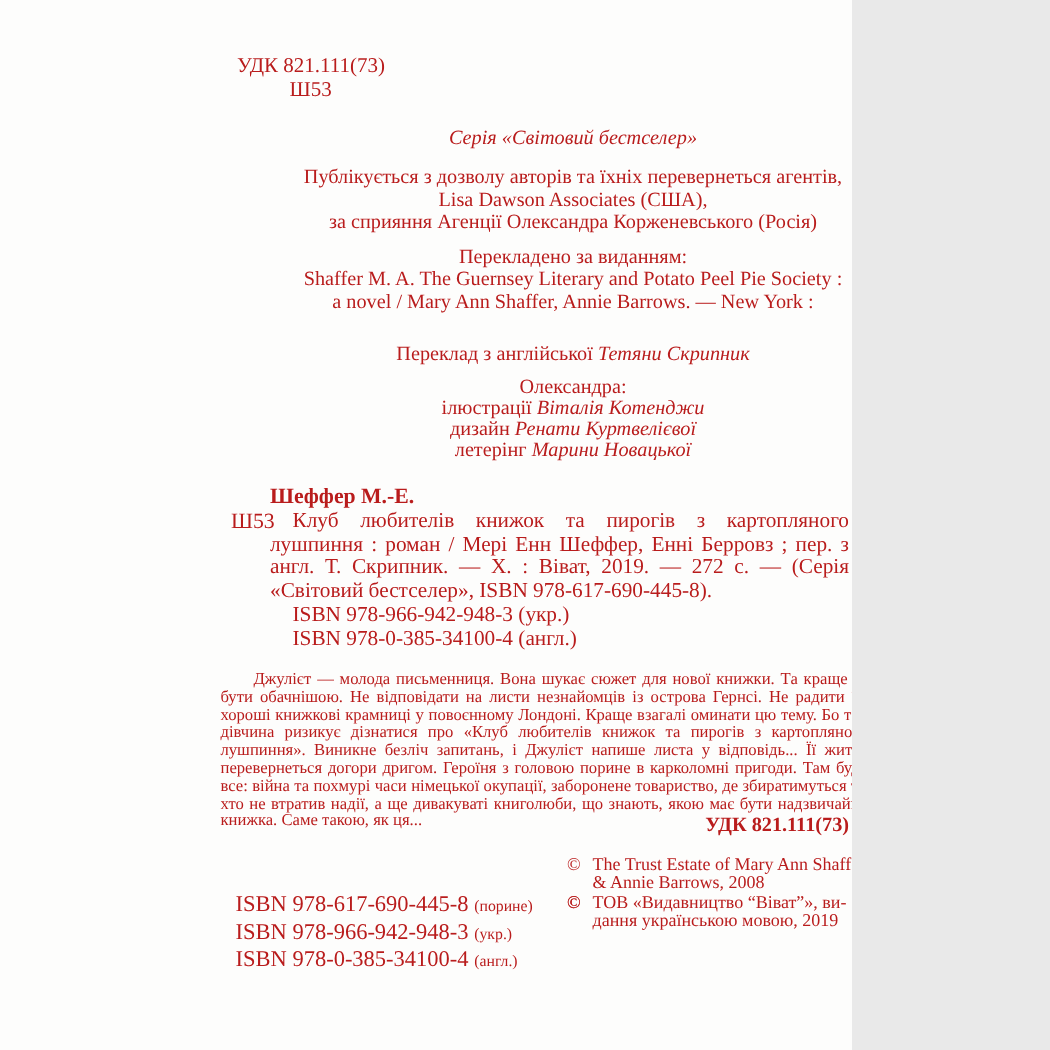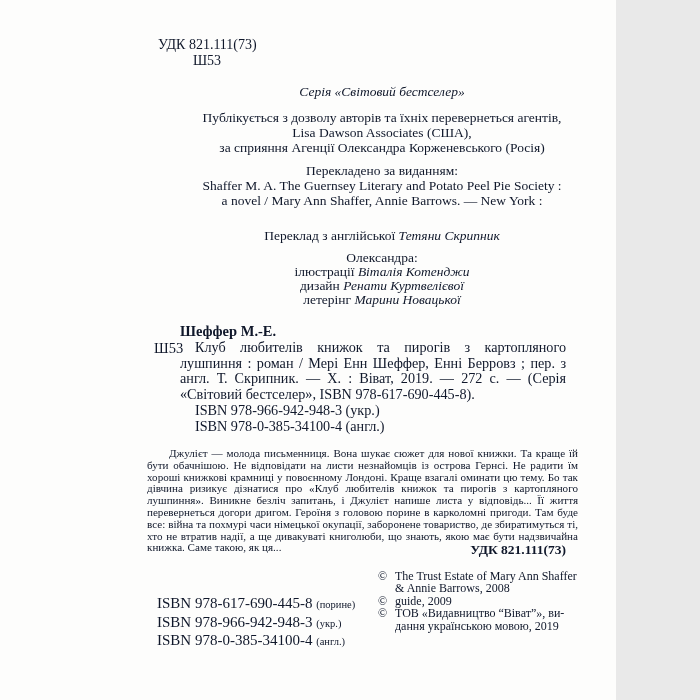--- a/index.html
+++ b/index.html
@@ -2,24 +2,24 @@
 <html><head>
 <meta charset="utf-8">
 <style>
   html, body {
     margin: 0;
     padding: 0;
     background: #e9e9e9;
   }
   .page {
     position: relative;
-    width: 616px;
+    width: 568px;
     height: 700px;
     background: #fdfdfc;
-    color: #0f172a;
+    color: #b91c1c;
     font-family: "Liberation Serif", "DejaVu Serif", serif;
     overflow: hidden;
   }
   .abs { position: absolute; }
   .center-line { left: 16px; width: 700px; text-align: center; padding-left: 16px; }
   .it { font-style: italic; text-align: right; }
 
   
   .udc-top { left: 158px; top: 36px; font-size: 14px; line-height: 17px; }
   .udc-code { left: 193px; top: 53px; font-size: 14px; }
@@ -122,21 +122,20 @@
   </div>
 
   <div class="abs copyright-list">
     <div class="c-entry">
       <span class="c-sym">©</span>
       <div>The Trust Estate of Mary Ann Shaffer</div>
       <div>&amp; Annie Barrows, 2008</div>
     </div>
     <div class="c-entry">
       <span class="c-sym">©</span>
-      <div>guide, 2009</div>
     </div>
     <div class="c-entry">
       <span class="c-sym">©</span>
       <div>ТОВ «Видавництво “Віват”», ви-</div>
       <div>дання українською мовою, 2019</div>
     </div>
   </div>
 
 </div>
 

